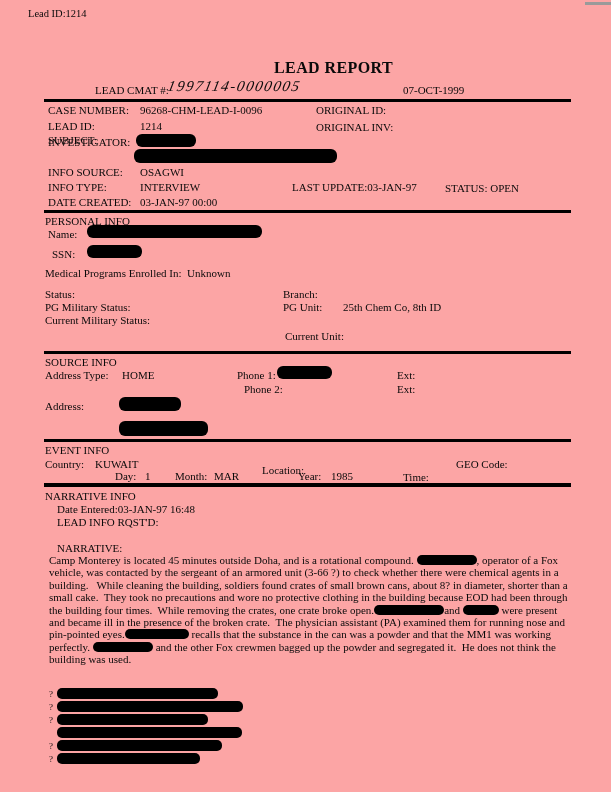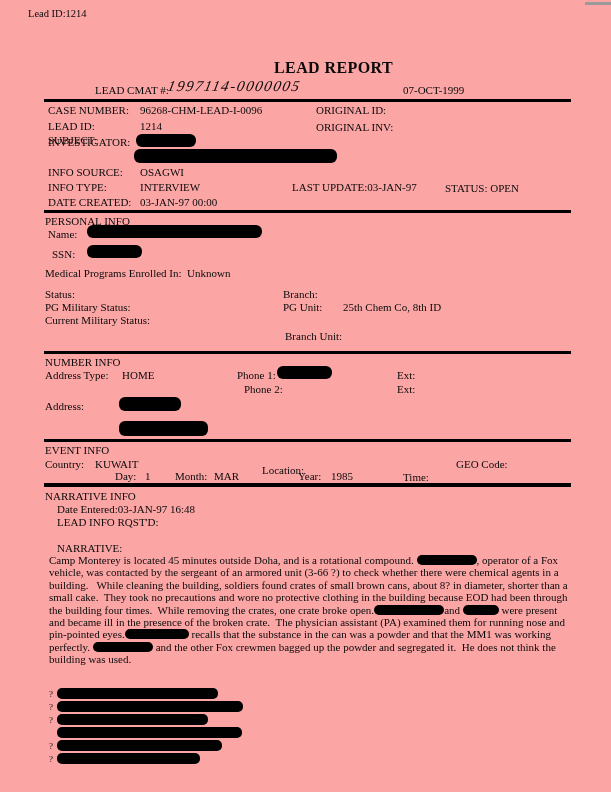--- a/index.html
+++ b/index.html
@@ -70,24 +70,24 @@
   <div class="a t11 b" style="left:52px;top:248px">SSN:</div>
   <div class="rd" style="left:87px;top:245px;width:55px;height:13px"></div>
   <div class="a t11 b" style="left:45px;top:267px">Medical  Programs Enrolled In:</div>
   <div class="a t11" style="left:187px;top:267px">Unknown</div>
   <div class="a t11 b" style="left:45px;top:288px">Status:</div>
   <div class="a t11 b" style="left:283px;top:288px">Branch:</div>
   <div class="a t11 b" style="left:45px;top:301px">PG Military Status:</div>
   <div class="a t11 b" style="left:283px;top:301px">PG Unit:</div>
   <div class="a t11" style="left:343px;top:301px">25th Chem Co, 8th ID</div>
   <div class="a t11 b" style="left:45px;top:314px">Current Military Status:</div>
-  <div class="a t11 b" style="left:285px;top:330px">Branch Unit:</div>
+  <div class="a t11 b" style="left:285px;top:330px">Current Unit:</div>
   <div class="hr" style="top:351px"></div>
 
-  <div class="a t11 b" style="left:45px;top:356px">NUMBER INFO</div>
+  <div class="a t11 b" style="left:45px;top:356px">SOURCE INFO</div>
   <div class="a t11 b" style="left:45px;top:369px">Address Type:</div>
   <div class="a t11" style="left:122px;top:369px">HOME</div>
   <div class="a t11 b" style="left:237px;top:369px">Phone 1:</div>
   <div class="rd" style="left:277px;top:366px;width:55px;height:13px"></div>
   <div class="a t11 b" style="left:397px;top:369px">Ext:</div>
   <div class="a t11 b" style="left:244px;top:383px">Phone 2:</div>
   <div class="a t11 b" style="left:397px;top:383px">Ext:</div>
   <div class="a t11 b" style="left:45px;top:400px">Address:</div>
   <div class="rd" style="left:119px;top:397px;width:62px;height:14px"></div>
   <div class="rd" style="left:119px;top:421px;width:89px;height:15px"></div>

